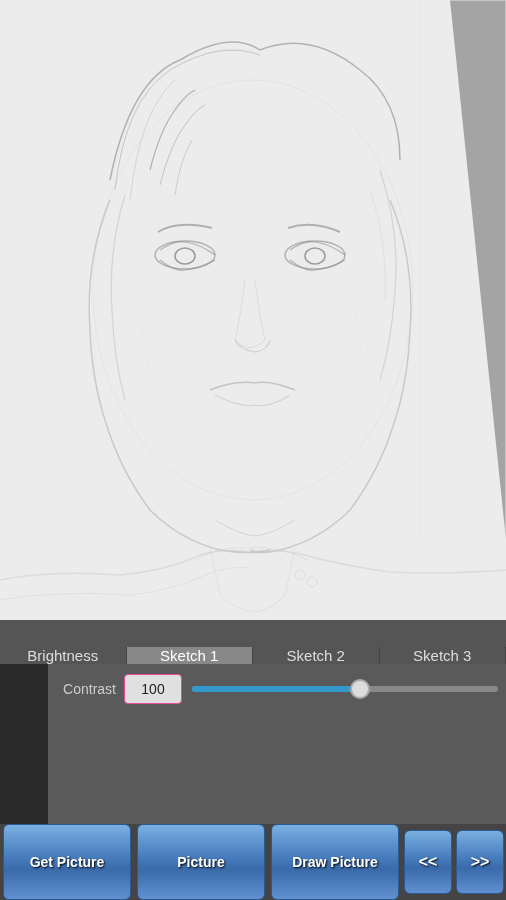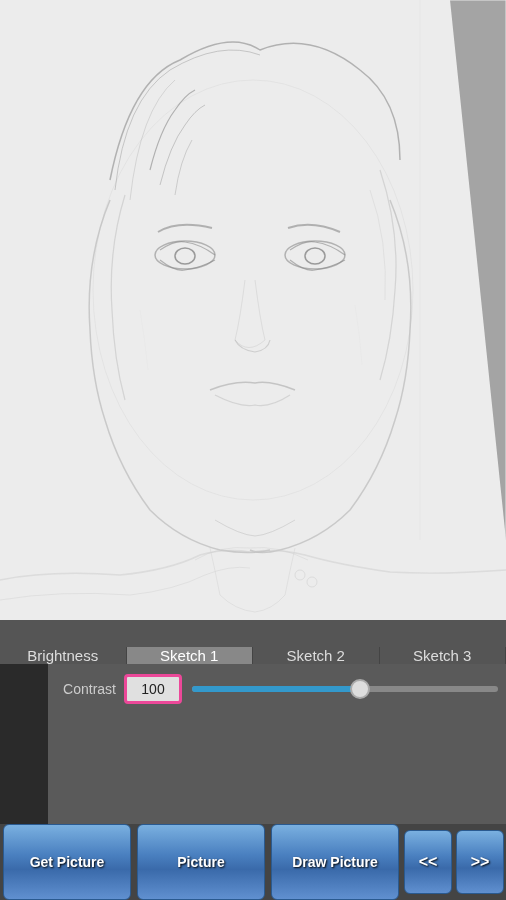--- a/index.html
+++ b/index.html
@@ -63,21 +63,21 @@
     .control-label {
       color: #ccc;
       font-size: 14px;
       width: 60px;
       text-align: right;
       margin-right: 8px;
     }
 
     .value-box {
       background: #e0e0e0;
-      border: 3px solid #ec4899;
+      border: 1px solid #ec4899;
       border-radius: 4px;
       width: 58px;
       height: 30px;
       display: flex;
       align-items: center;
       justify-content: center;
       font-size: 14px;
       color: #222;
       margin-right: 10px;
       flex-shrink: 0;

